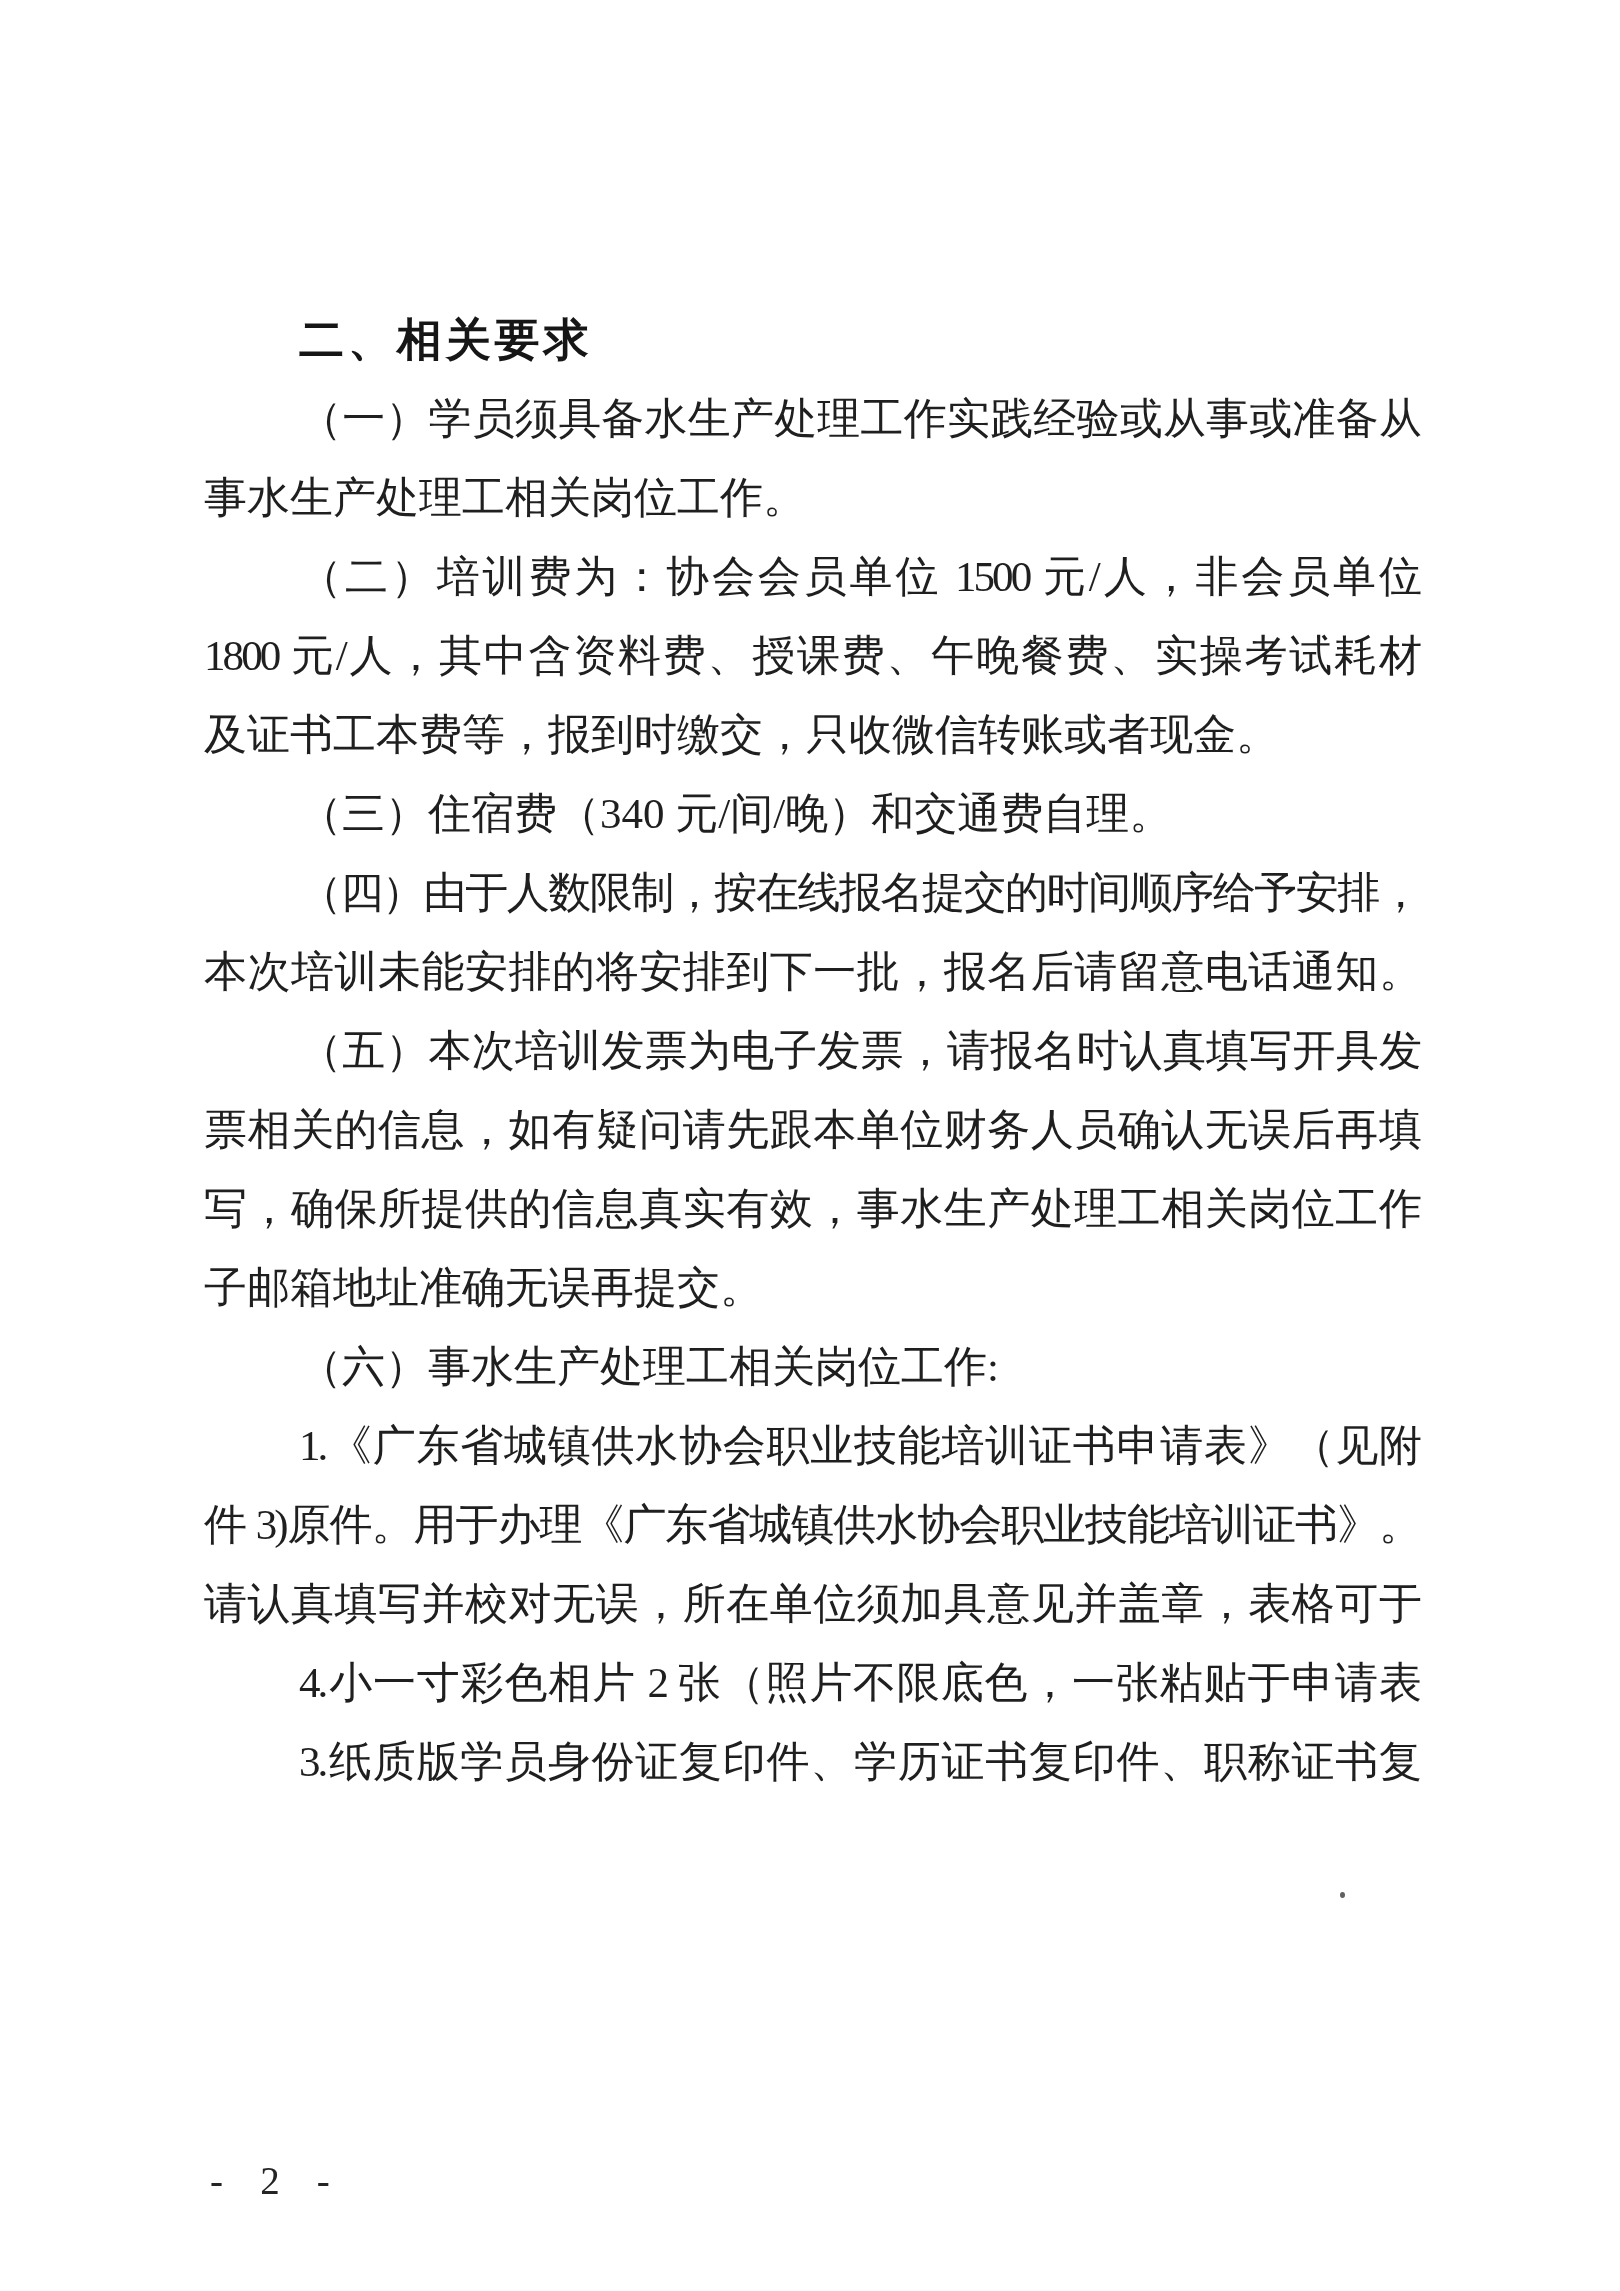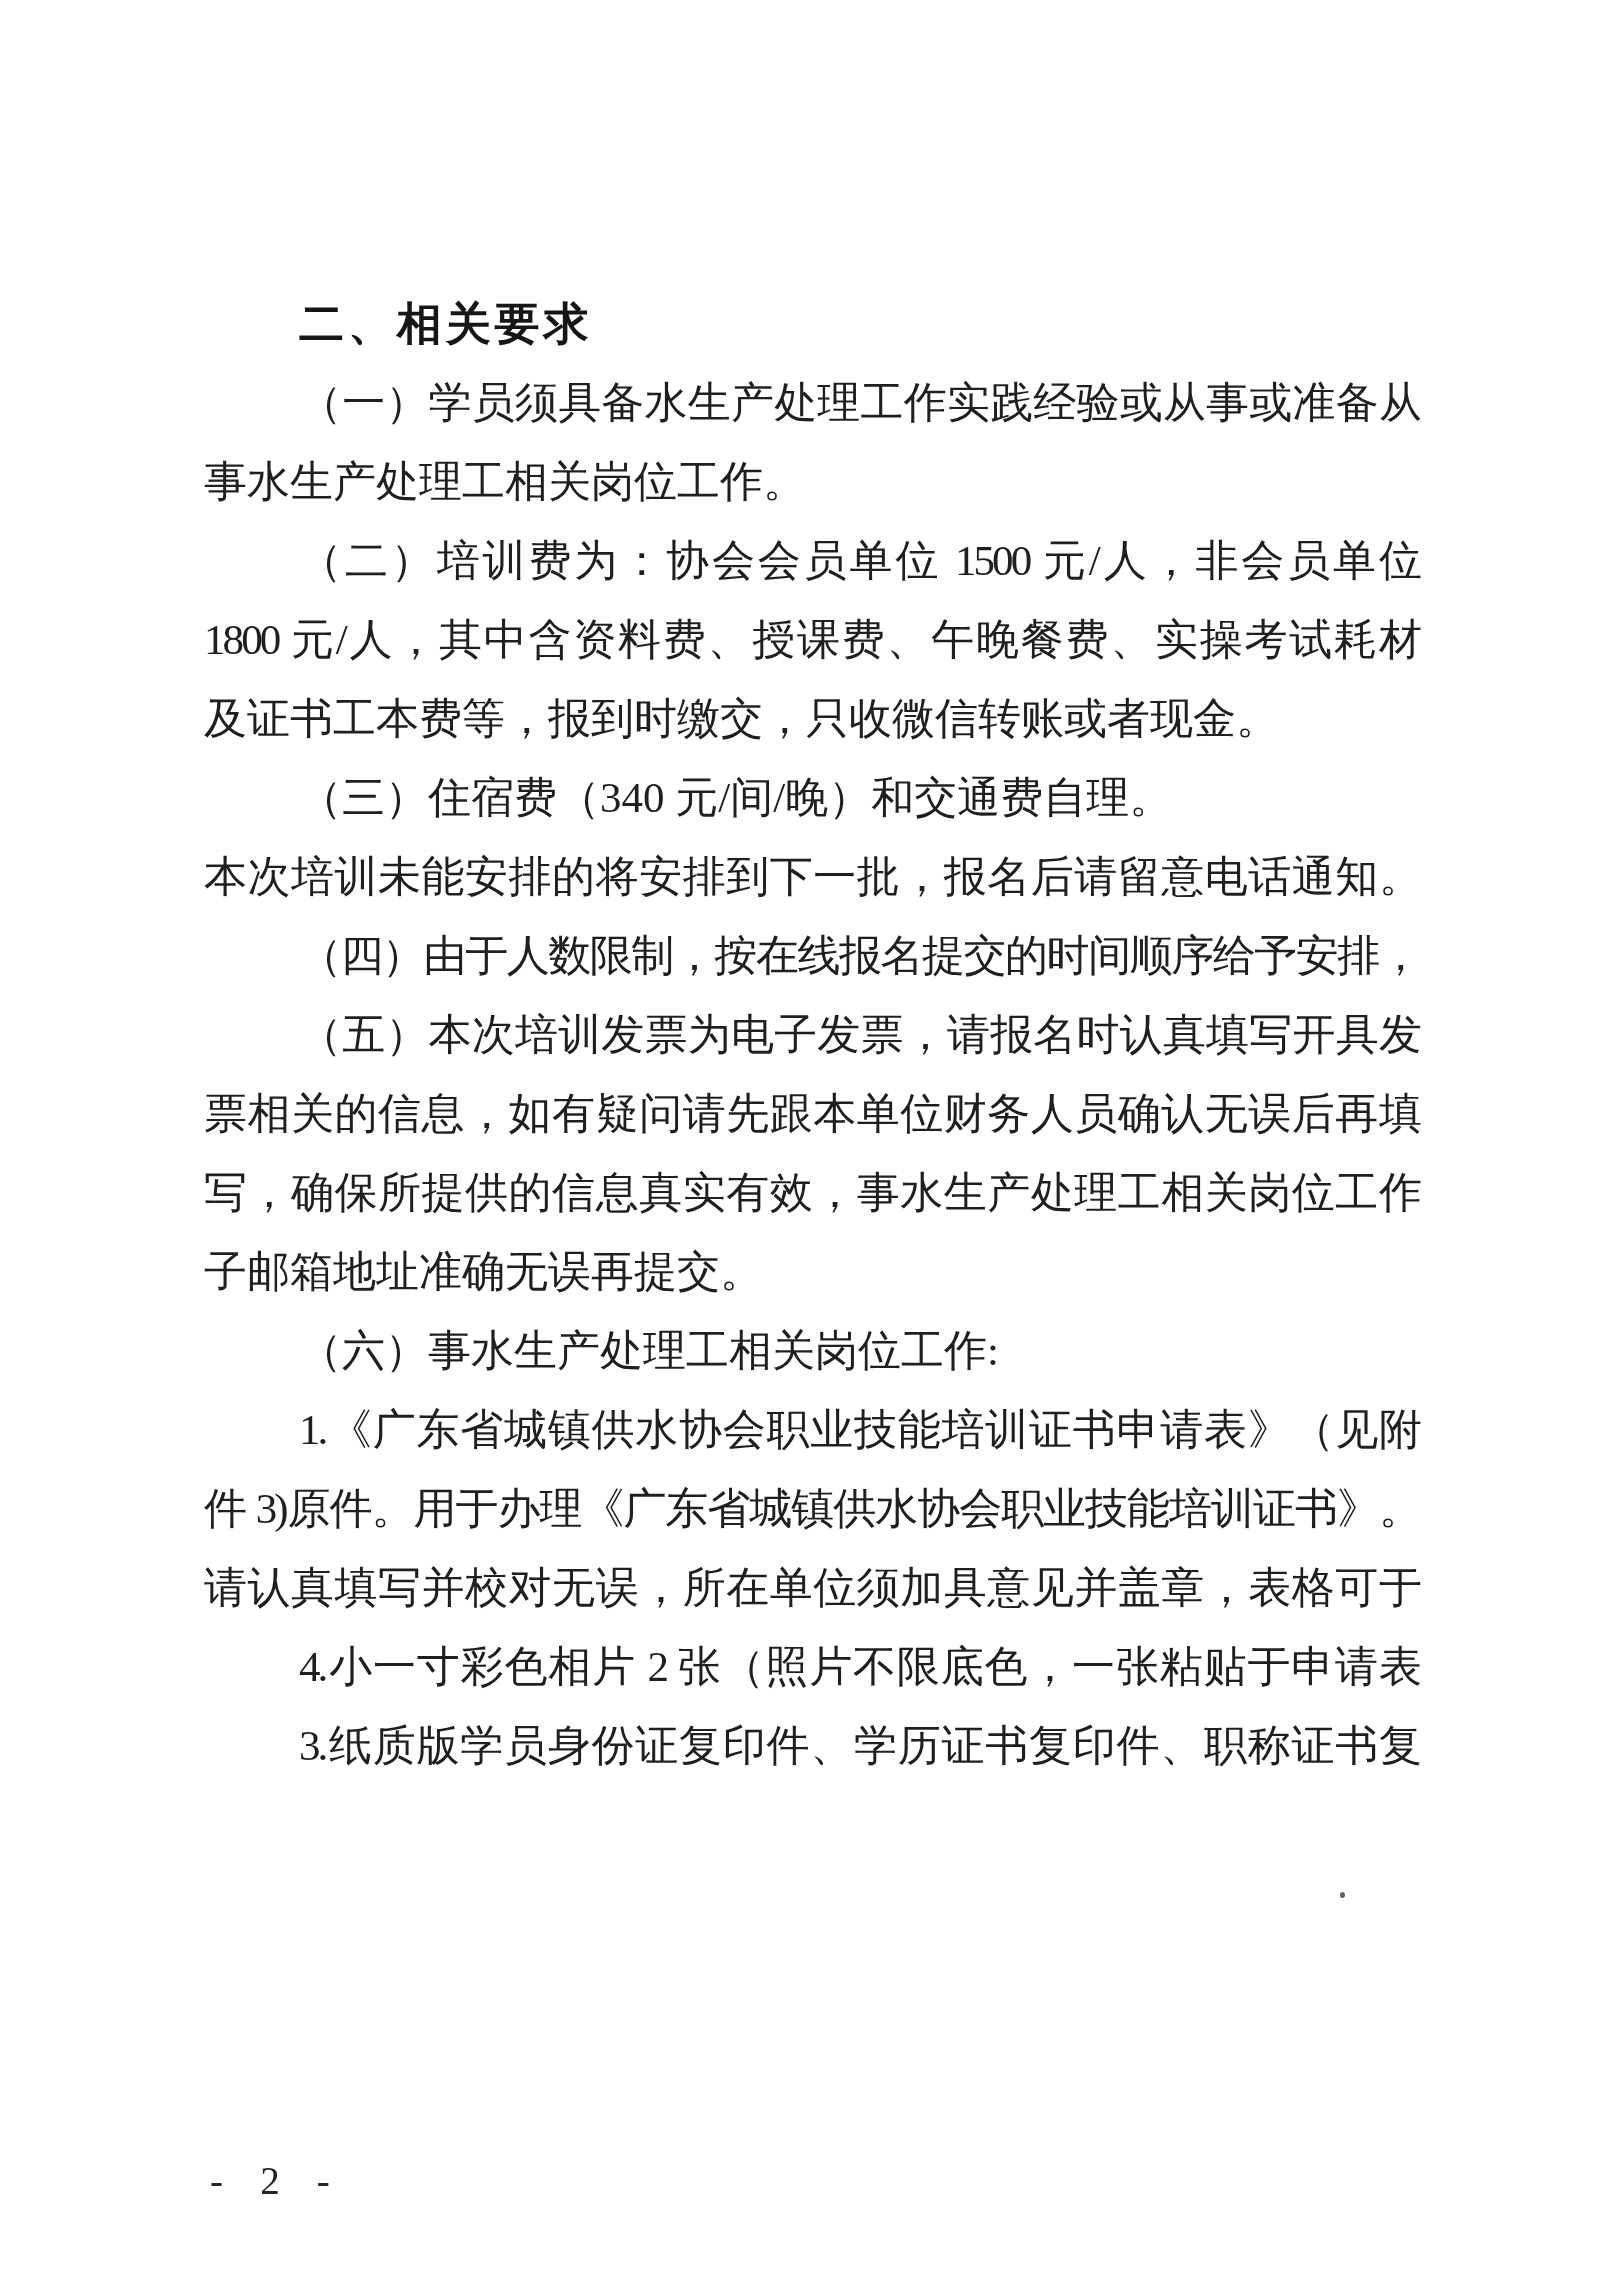--- a/index.html
+++ b/index.html
@@ -12,21 +12,21 @@
     width: 1620px;
     height: 2292px;
     background: #ffffff;
     overflow: hidden;
     font-family: "Liberation Serif", serif;
     color: #1f1f1f;
   }
   .content {
     position: absolute;
     left: 204px;
-    top: 284px;
+    top: 300px;
     width: 1215px;
   }
   .line {
     height: 79px;
     line-height: 79px;
     font-size: 43px;
     white-space: nowrap;
   }
   .heading {
     font-family: "Liberation Sans", sans-serif;
@@ -73,22 +73,22 @@
 
   <div class="content">
     <div class="line heading indent">二、相关要求</div>
 
     <div class="line indent justify">（一）学员须具备水生产处理工作实践经验或从事或准备从</div>
     <div class="line">事水生产处理工相关岗位工作。</div>
     <div class="line indent justify">（二）培训费为：协会会员单位 1500 元/人，非会员单位</div>
     <div class="line justify">1800 元/人，其中含资料费、授课费、午晚餐费、实操考试耗材</div>
     <div class="line">及证书工本费等，报到时缴交，只收微信转账或者现金。</div>
     <div class="line indent">（三）住宿费（340 元/间/晚）和交通费自理。</div>
+    <div class="line indent justify">（四）由于人数限制，按在线报名提交的时间顺序给予安排，</div>
     <div class="line justify">本次培训未能安排的将安排到下一批，报名后请留意电话通知。</div>
-    <div class="line indent justify">（四）由于人数限制，按在线报名提交的时间顺序给予安排，</div>
     <div class="line indent justify">（五）本次培训发票为电子发票，请报名时认真填写开具发</div>
     <div class="line justify">票相关的信息，如有疑问请先跟本单位财务人员确认无误后再填</div>
     <div class="line justify">写，确保所提供的信息真实有效，事水生产处理工相关岗位工作</div>
     <div class="line">子邮箱地址准确无误再提交。</div>
     <div class="line indent">（六）事水生产处理工相关岗位工作:</div>
     <div class="line indent justify">1.《广东省城镇供水协会职业技能培训证书申请表》（见附</div>
     <div class="line justify">件 3)原件。用于办理《广东省城镇供水协会职业技能培训证书》。</div>
     <div class="line justify">请认真填写并校对无误，所在单位须加具意见并盖章，表格可于</div>
     <div class="line indent justify">4.小一寸彩色相片 2 张（照片不限底色，一张粘贴于申请表</div>
     <div class="line indent justify">3.纸质版学员身份证复印件、学历证书复印件、职称证书复</div>

